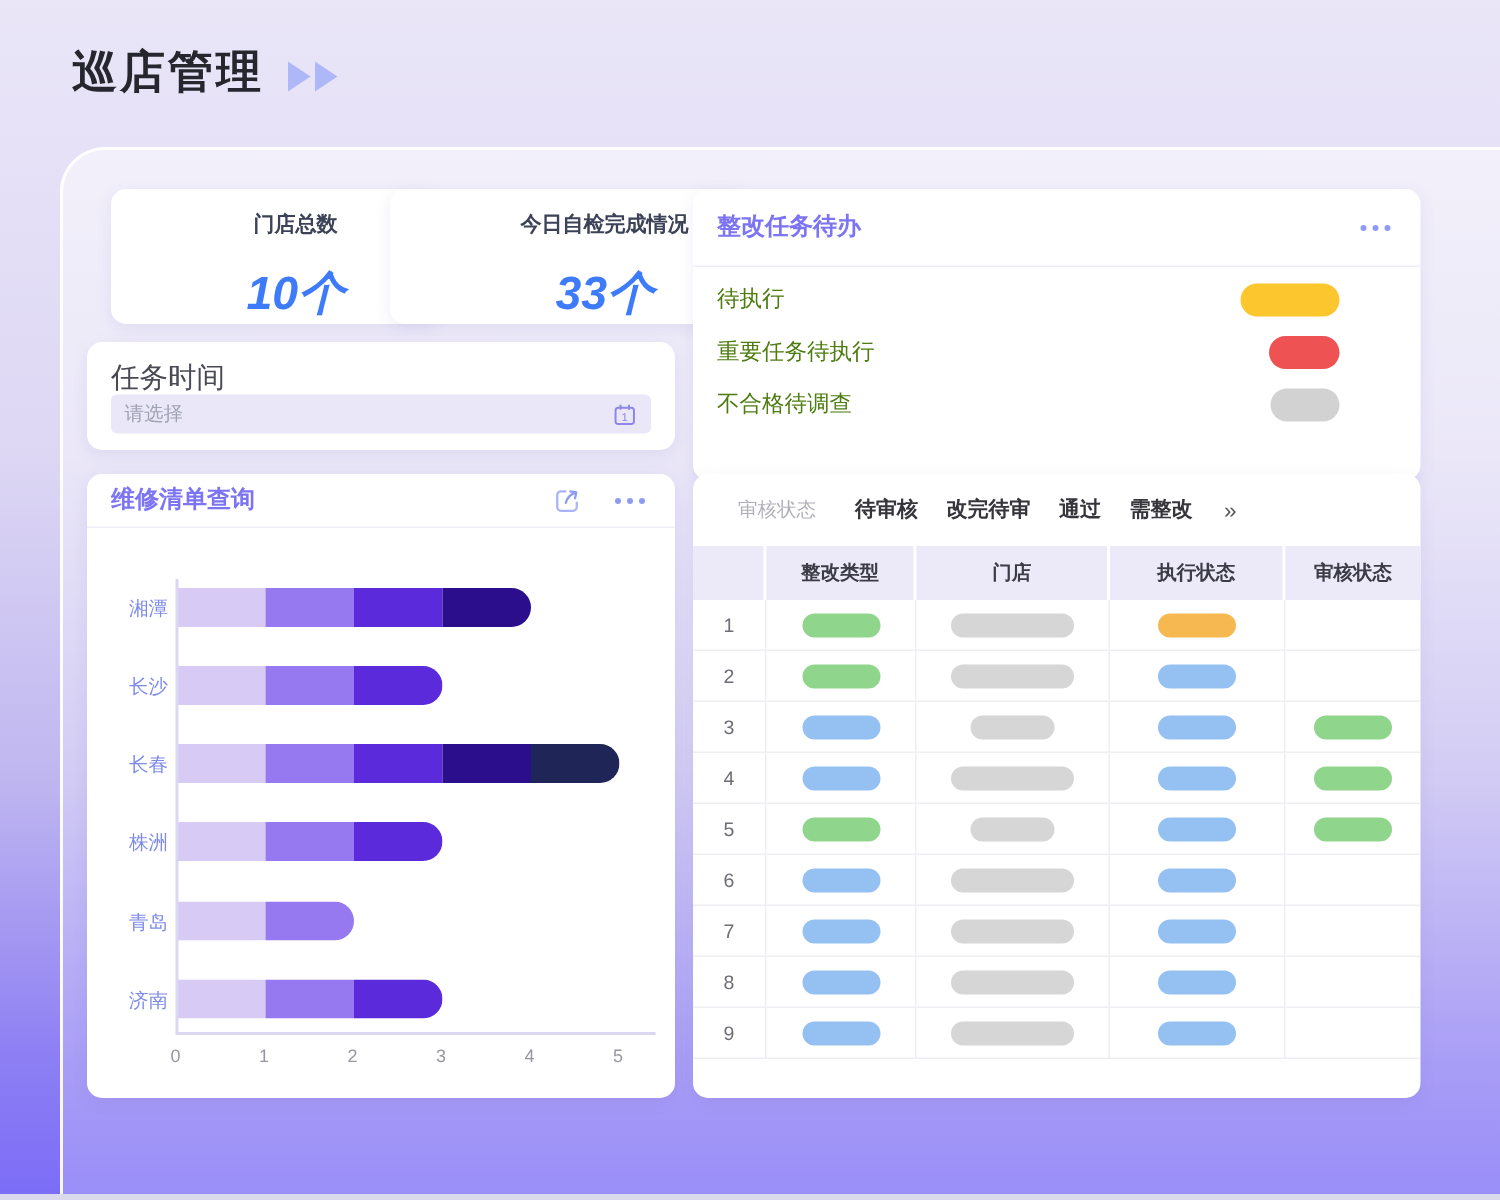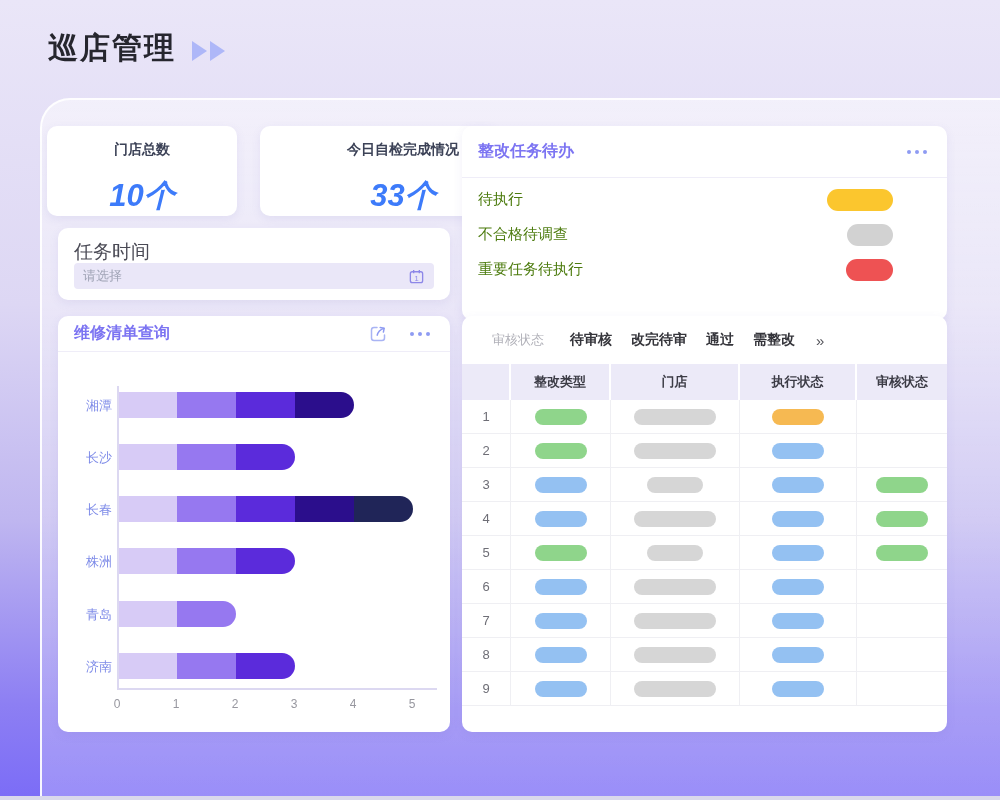--- a/index.html
+++ b/index.html
@@ -13,21 +13,21 @@
   .play-icons{display:flex;margin-left:16px;margin-top:4px;}
   .play-icons i{display:block;width:0;height:0;border-top:10px solid transparent;border-bottom:10px solid transparent;border-left:15px solid #AEB7F8;margin-right:3px;}
   .panel{
     position:absolute;left:40px;top:98px;width:1000px;height:760px;
     background:linear-gradient(180deg,rgba(255,255,255,0.50) 0%,rgba(255,255,255,0.28) 60%,rgba(255,255,255,0.22) 100%);
     border:2px solid rgba(255,255,255,0.92);border-radius:30px;box-sizing:border-box;
   }
   .card{position:absolute;background:#FFFFFF;border-radius:10px;box-shadow:0 3px 10px rgba(110,100,190,0.10);}
   
   .stat-card{width:190px;height:90px;top:26px;text-align:center;}
-  .stat-1{left:5px;} .stat-2{left:218px;padding-left:48px;}
+  .stat-1{left:32px;padding-left:28px;} .stat-2{left:218px;padding-left:48px;}
   .stat-label{margin-top:15px;font-size:14px;font-weight:bold;color:#3C4257;}
   .stat-value{margin-top:16px;font-size:31px;font-weight:bold;font-style:italic;color:#3D7BFA;}
   
   .time-card{left:16px;top:128px;width:392px;height:72px;}
   .time-label{position:absolute;left:16px;top:11px;font-size:19px;color:#4A4A55;}
   .time-input{position:absolute;left:16px;top:35px;width:360px;height:26px;background:#EAE7F8;border-radius:4px;display:flex;align-items:center;justify-content:space-between;padding:0 9px;box-sizing:border-box;cursor:pointer;}
   .placeholder{font-size:13px;color:#9FA3B5;}
   
   .todo-card{left:420px;top:26px;width:485px;height:194px;}
   .card-header{height:52px;border-bottom:1px solid #EFEDF8;display:flex;align-items:center;justify-content:space-between;padding:0 20px 0 16px;box-sizing:border-box;}
@@ -108,26 +108,26 @@
           <b></b>
           <b></b>
         </span>
     </div>
     <div class="todo-rows" id="todo-rows">
         <div class="todo-row">
           <span class="todo-label">待执行</span>
           <span class="todo-pill" style="width: 66px; background: rgb(251, 198, 46);"></span>
         </div>
         <div class="todo-row">
+          <span class="todo-label">重要任务待执行</span>
+          <span class="todo-pill" style="width: 47px; background: rgb(238, 82, 83);"></span>
+        </div>
+        <div class="todo-row">
           <span class="todo-label">不合格待调查</span>
           <span class="todo-pill" style="width: 46px; background: rgb(210, 210, 210);"></span>
-        </div>
-        <div class="todo-row">
-          <span class="todo-label">重要任务待执行</span>
-          <span class="todo-pill" style="width: 47px; background: rgb(238, 82, 83);"></span>
         </div>
       </div>
   </div>
 
   <div class="card chart-card">
     <div class="card-header">
       <span class="card-title">维修清单查询</span>
       <span class="hdr-icons">
         <svg width="20" height="20" viewBox="0 0 20 20">
           <path d="M9 3.5 H6 C4.6 3.5 3.5 4.6 3.5 6 V14 C3.5 15.4 4.6 16.5 6 16.5 H14 C15.4 16.5 16.5 15.4 16.5 14 V11" fill="none" stroke="#A9B4F4" stroke-width="1.5" stroke-linecap="round"></path>

